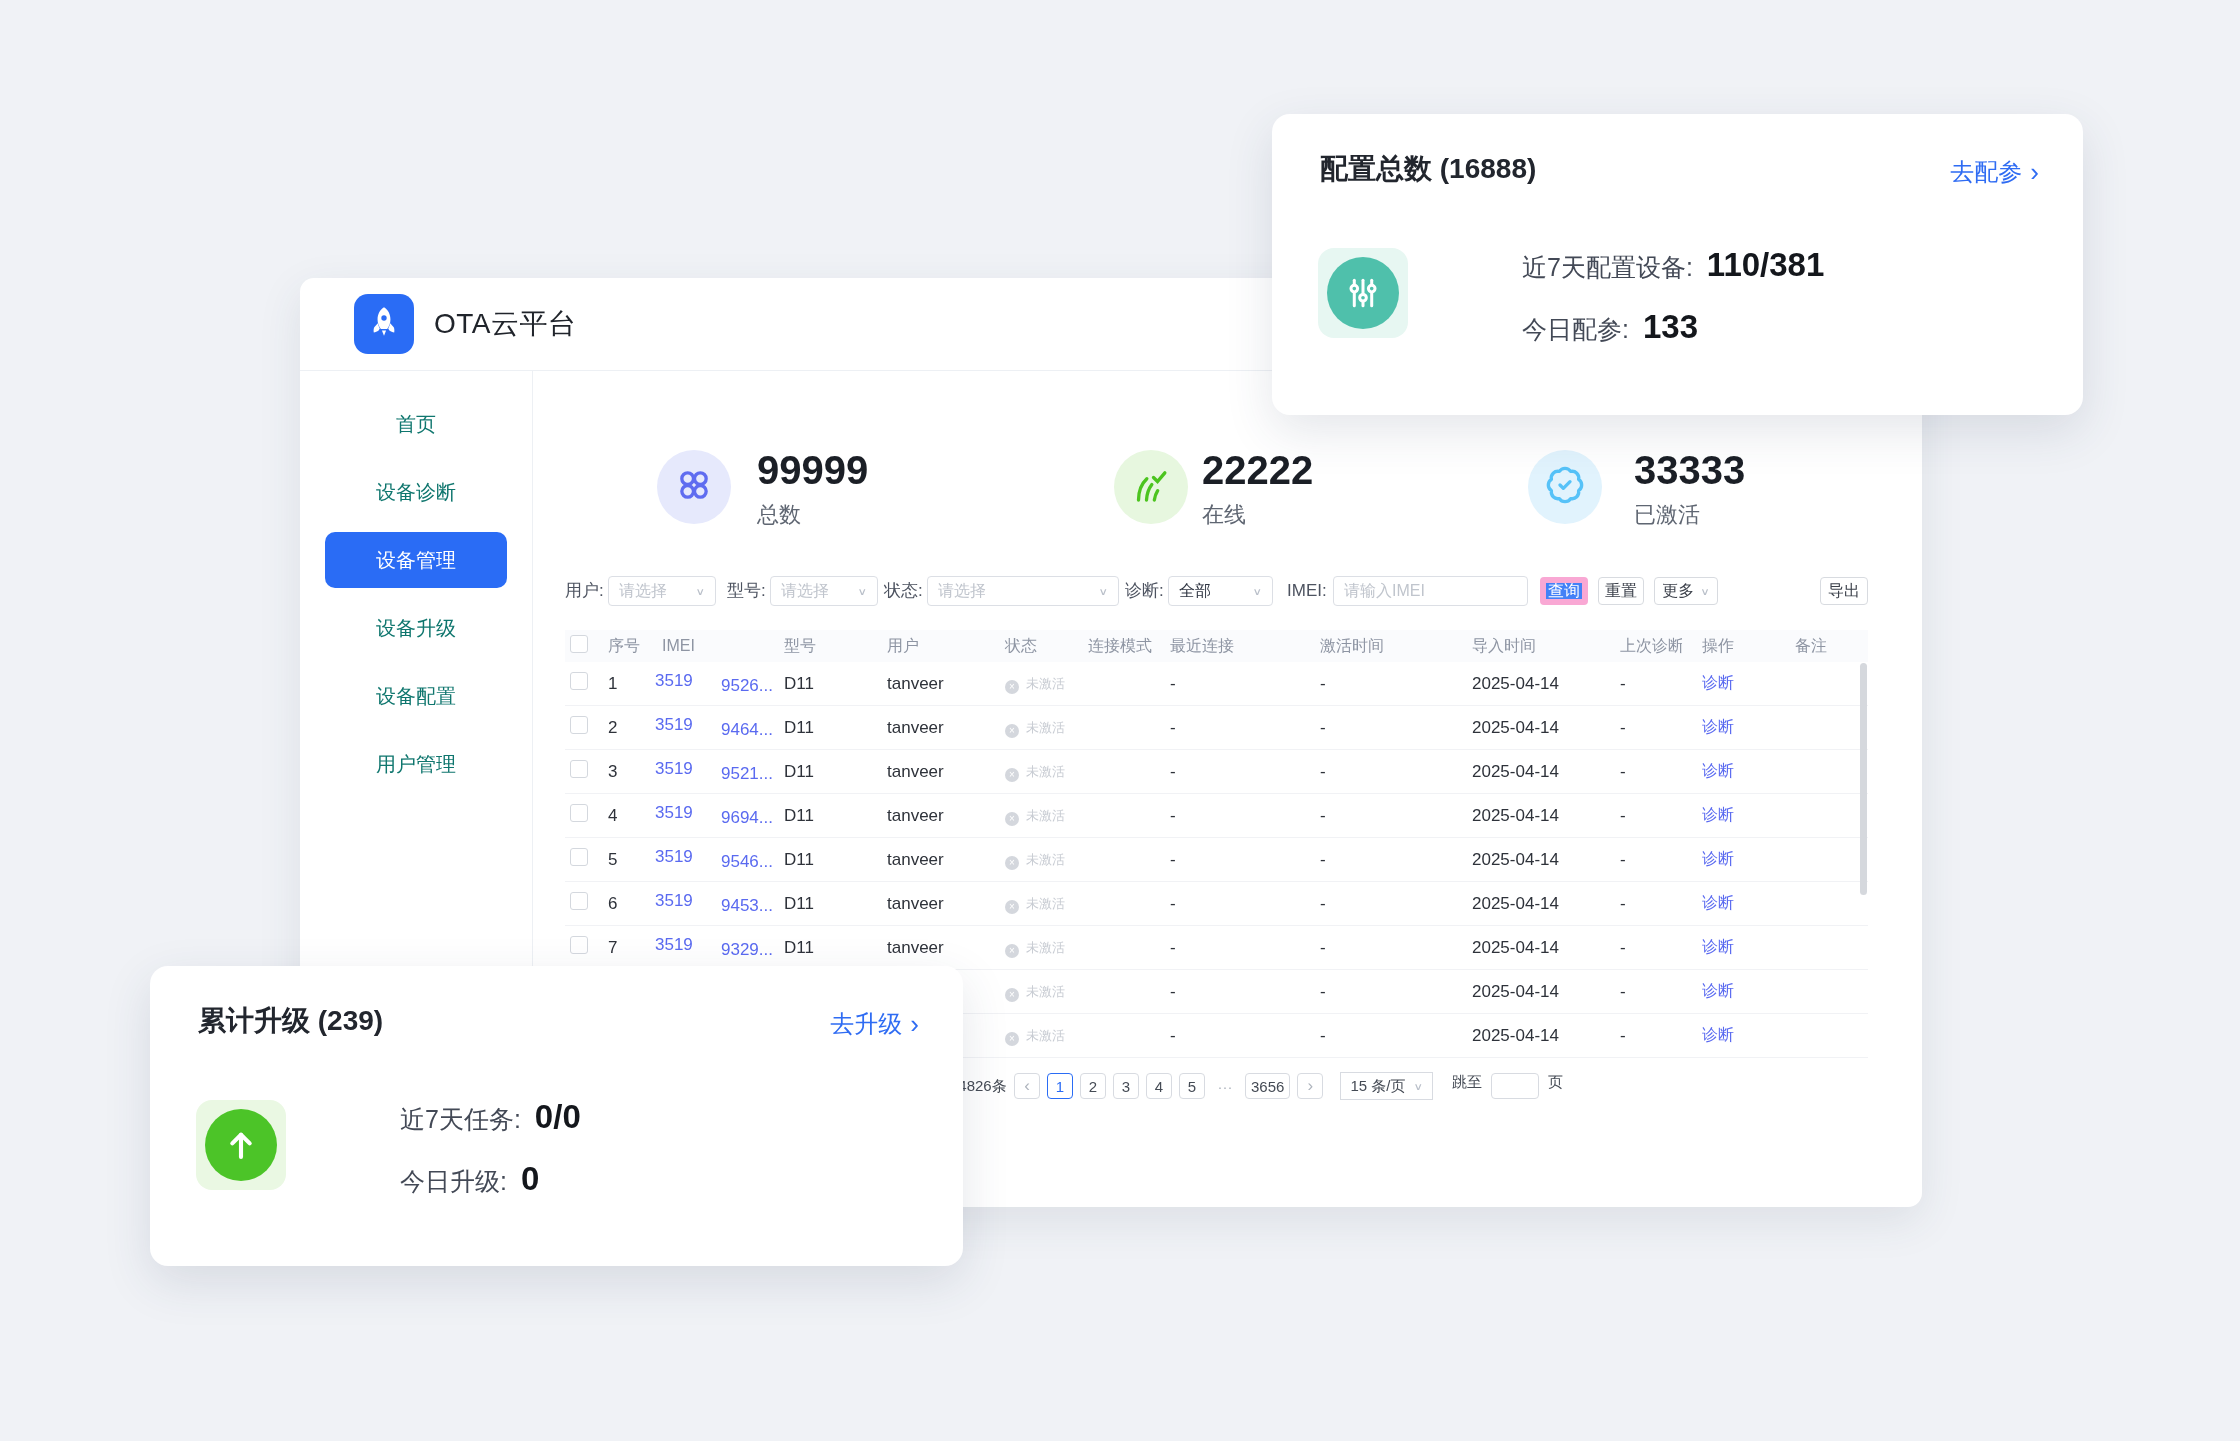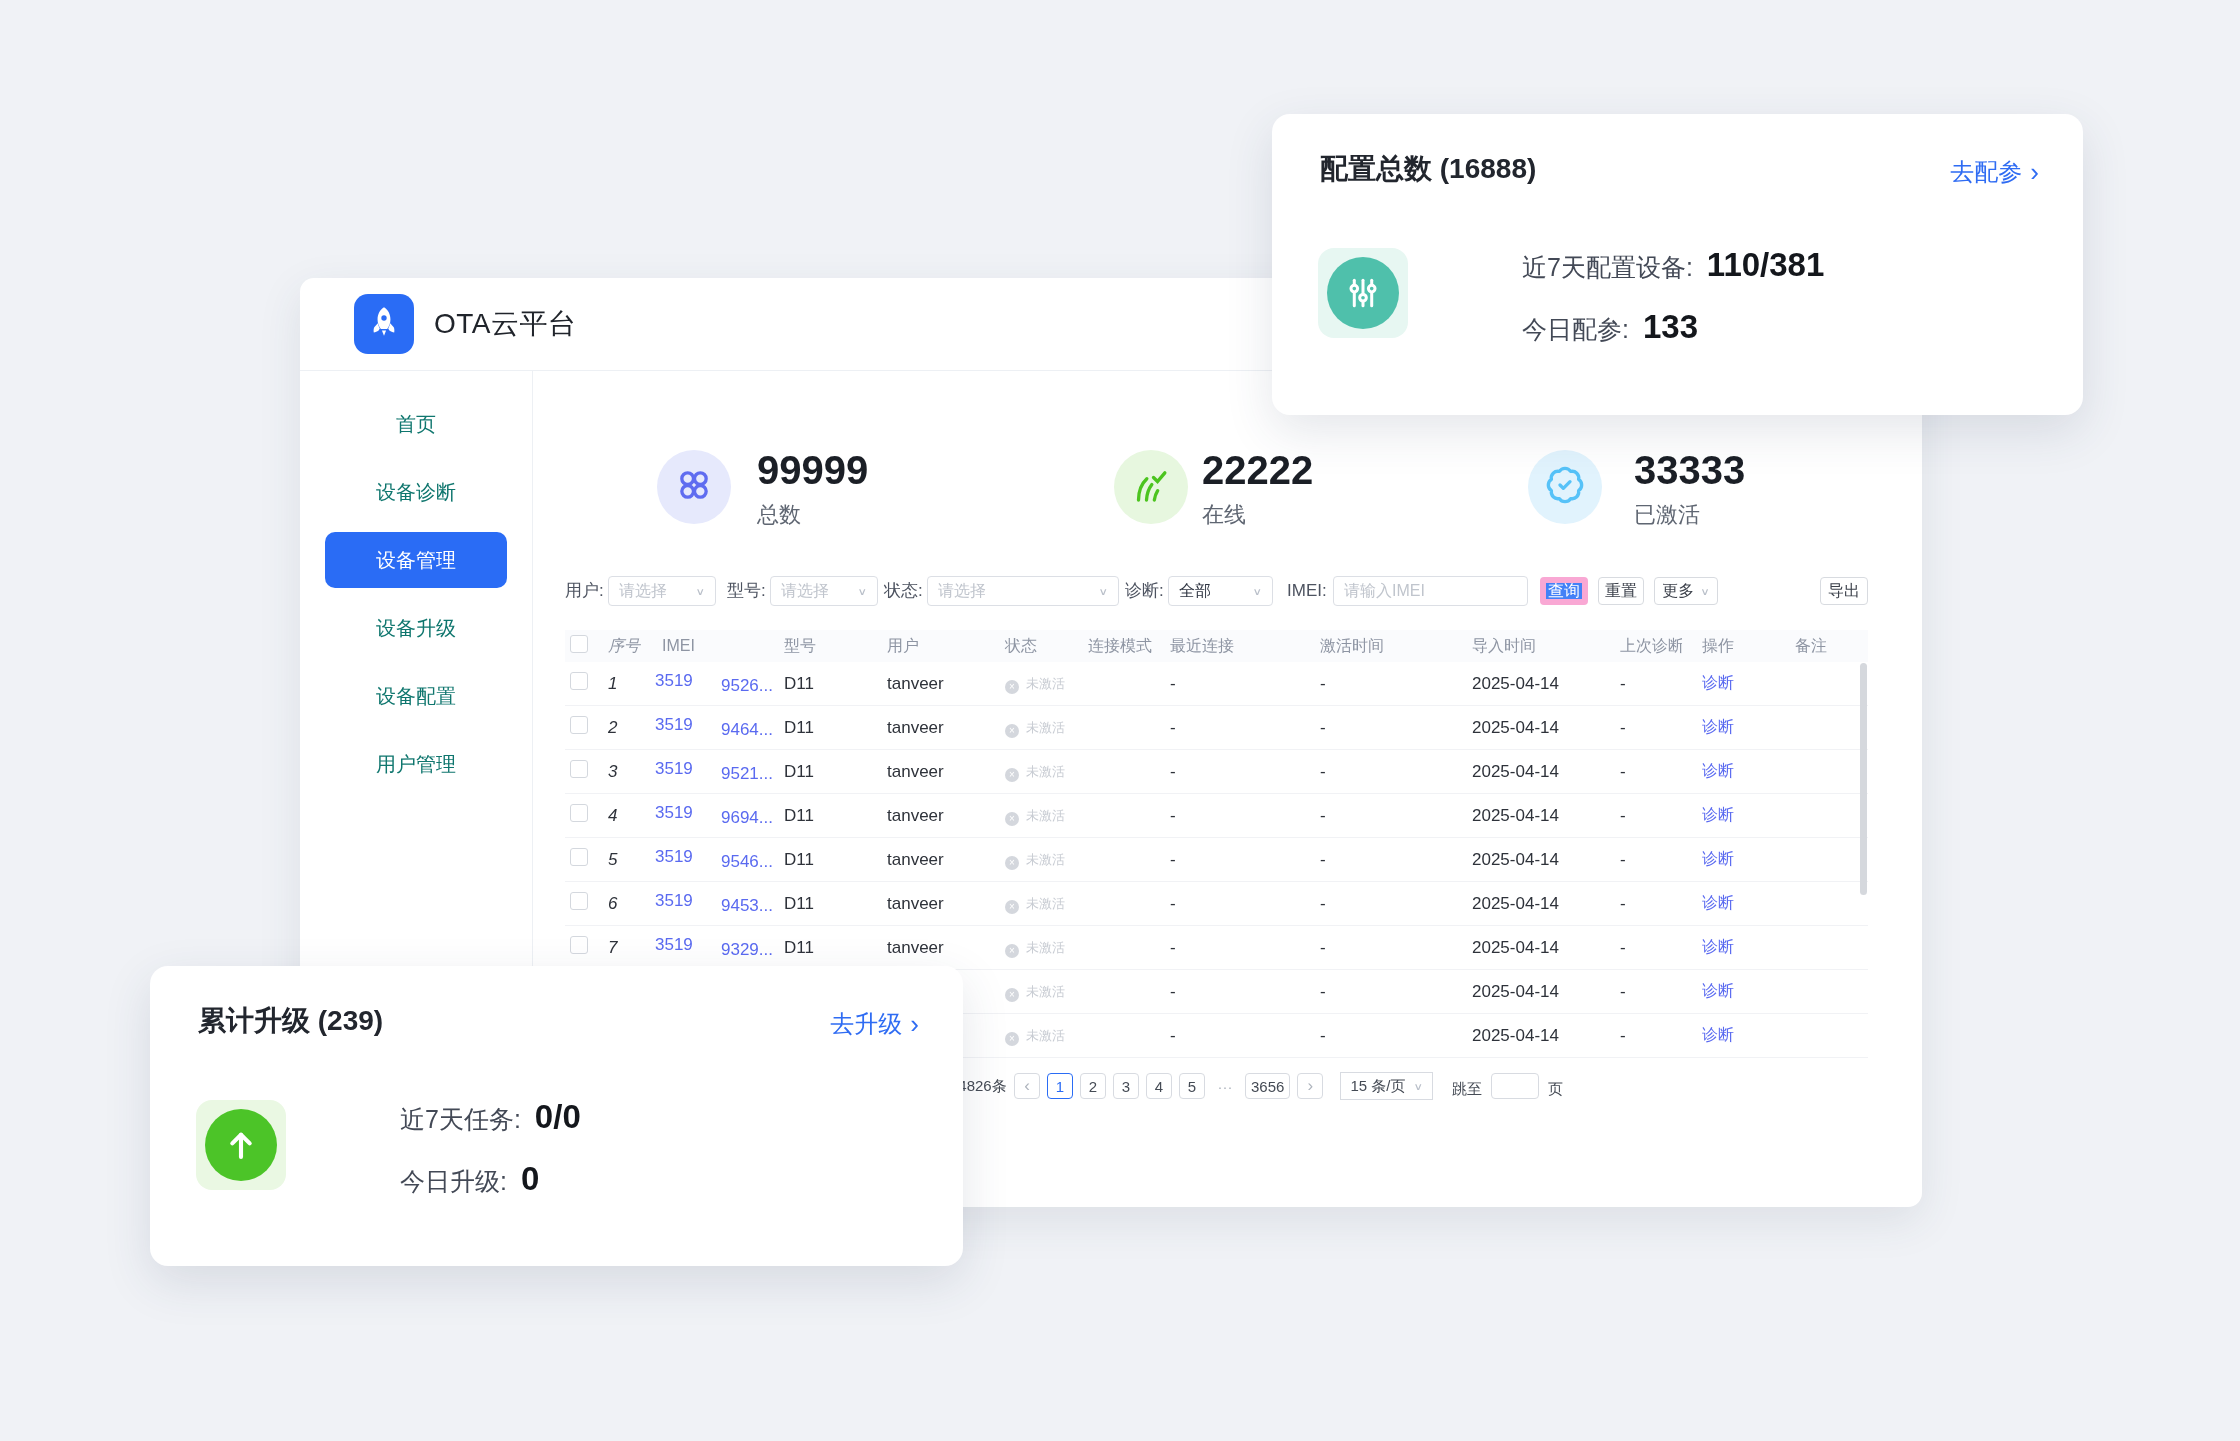--- a/index.html
+++ b/index.html
@@ -45,21 +45,21 @@
     border-radius:4px;background:#fff;font-size:16px;padding:0 10px;color:#2f3542;outline:none;
     font-family:"Liberation Sans","DejaVu Sans",sans-serif;}
   .textinput::placeholder{color:#c0c5cd;}
   
   .table{position:absolute;left:265px;top:352px;width:1303px;}
   .thead{display:flex;height:32px;background:#fafbfd;align-items:center;color:#8e95a3;font-size:16px;}
   .trow{display:flex;height:43px;align-items:center;border-bottom:1px solid #f1f2f5;
     font-size:17px;color:#2e323a;background:#fff;}
   .cell{box-sizing:border-box;white-space:nowrap;overflow:hidden;}
   .c-check{width:38px;padding-left:5px;}
-  .c-seq{width:48px;padding-left:5px;font-style:italic;}
+  .c-seq{width:48px;padding-left:5px;}
   .c-imei{width:130px;padding-left:4px;}
   .c-model{width:103px;padding-left:3px;}
   .c-user{width:118px;padding-left:3px;}
   .c-status{width:84px;padding-left:3px;}
   .c-conn{width:78px;padding-left:2px;}
   .c-recent{width:116px;padding-left:6px;}
   .c-acttime{width:148px;padding-left:40px;}
   .c-import{width:164px;padding-left:44px;}
   .c-lastdiag{width:90px;padding-left:28px;}
   .c-action{width:90px;padding-left:20px;}
@@ -76,21 +76,21 @@
   .ptotal{position:absolute;left:635px;top:794px;height:28px;line-height:28px;font-size:15px;color:#454b55;}
   .pager{position:absolute;left:714px;top:794px;height:28px;display:flex;align-items:center;gap:7px;}
   .pbtn{min-width:26px;height:26px;border:1px solid #d8dbe1;border-radius:4px;background:#fff;
     display:flex;align-items:center;justify-content:center;font-size:15px;color:#454b55;
     padding:0 5px;box-sizing:border-box;cursor:pointer;}
   .pbtn.active{border-color:#2a6cf5;color:#2a6cf5;}
   .pbtn.ellipsis{border:none;color:#aeb4bd;}
   .pbtn.nav{color:#aeb4bd;font-size:17px;}
   .psel{height:26px;border:1px solid #d8dbe1;border-radius:0;background:#fff;font-size:15px;
     color:#454b55;display:flex;align-items:center;padding:0 9px;gap:8px;margin-left:10px;cursor:pointer;}
-  .pjump{display:flex;align-items:flex-end;gap:9px;margin-left:12px;font-size:15px;color:#454b55;}
+  .pjump{display:flex;align-items:flex-start;gap:9px;margin-left:12px;font-size:15px;color:#454b55;}
   .pjump input{width:48px;height:26px;border:1px solid #d8dbe1;border-radius:4px;box-sizing:border-box;outline:none;}
   
   .fcard{position:absolute;background:#fff;border-radius:18px;box-shadow:0 16px 48px rgba(45,60,90,.13);}
   #card-config{left:1272px;top:114px;width:811px;height:301px;}
   #card-upgrade{left:150px;top:966px;width:813px;height:300px;}
   .fcard .ftitle{position:absolute;left:48px;top:36px;font-size:28px;color:#22262e;font-weight:600;}
   .fcard .golink{position:absolute;right:44px;top:42px;font-size:24px;color:#2f6cf3;
     display:flex;align-items:center;gap:8px;cursor:pointer;}
   .golink .arrow{font-size:26px;line-height:24px;}
   .iconbox{position:absolute;left:46px;top:134px;width:90px;height:90px;border-radius:16px;

